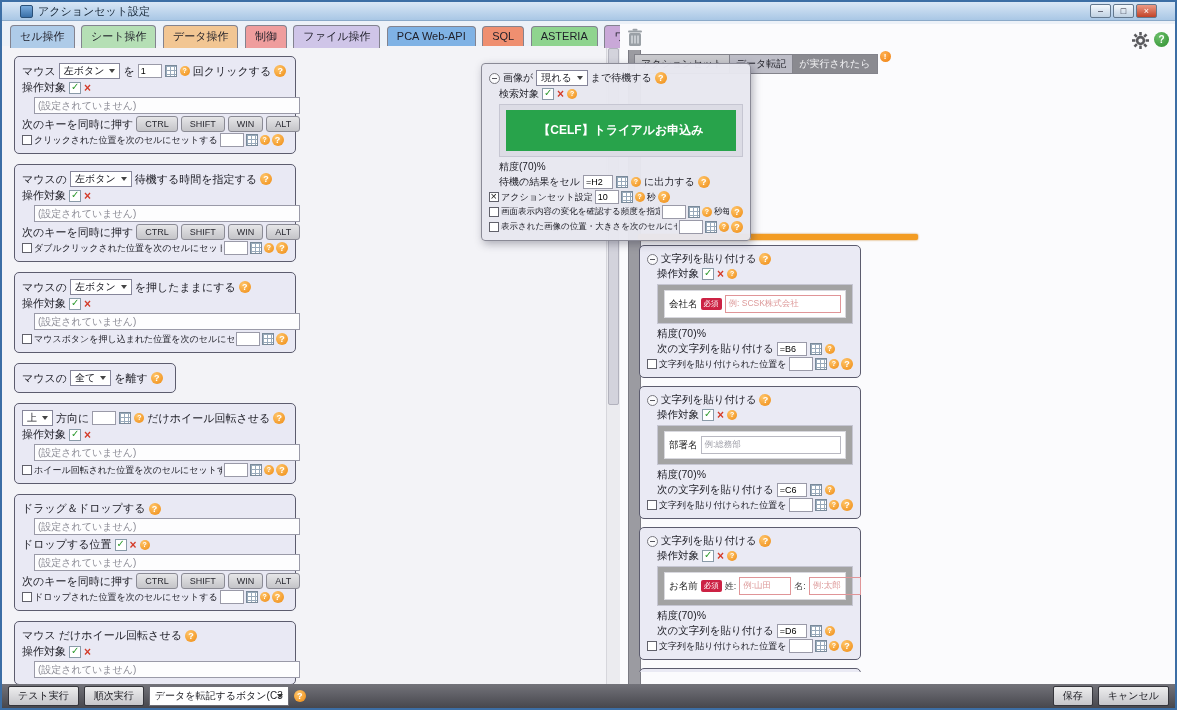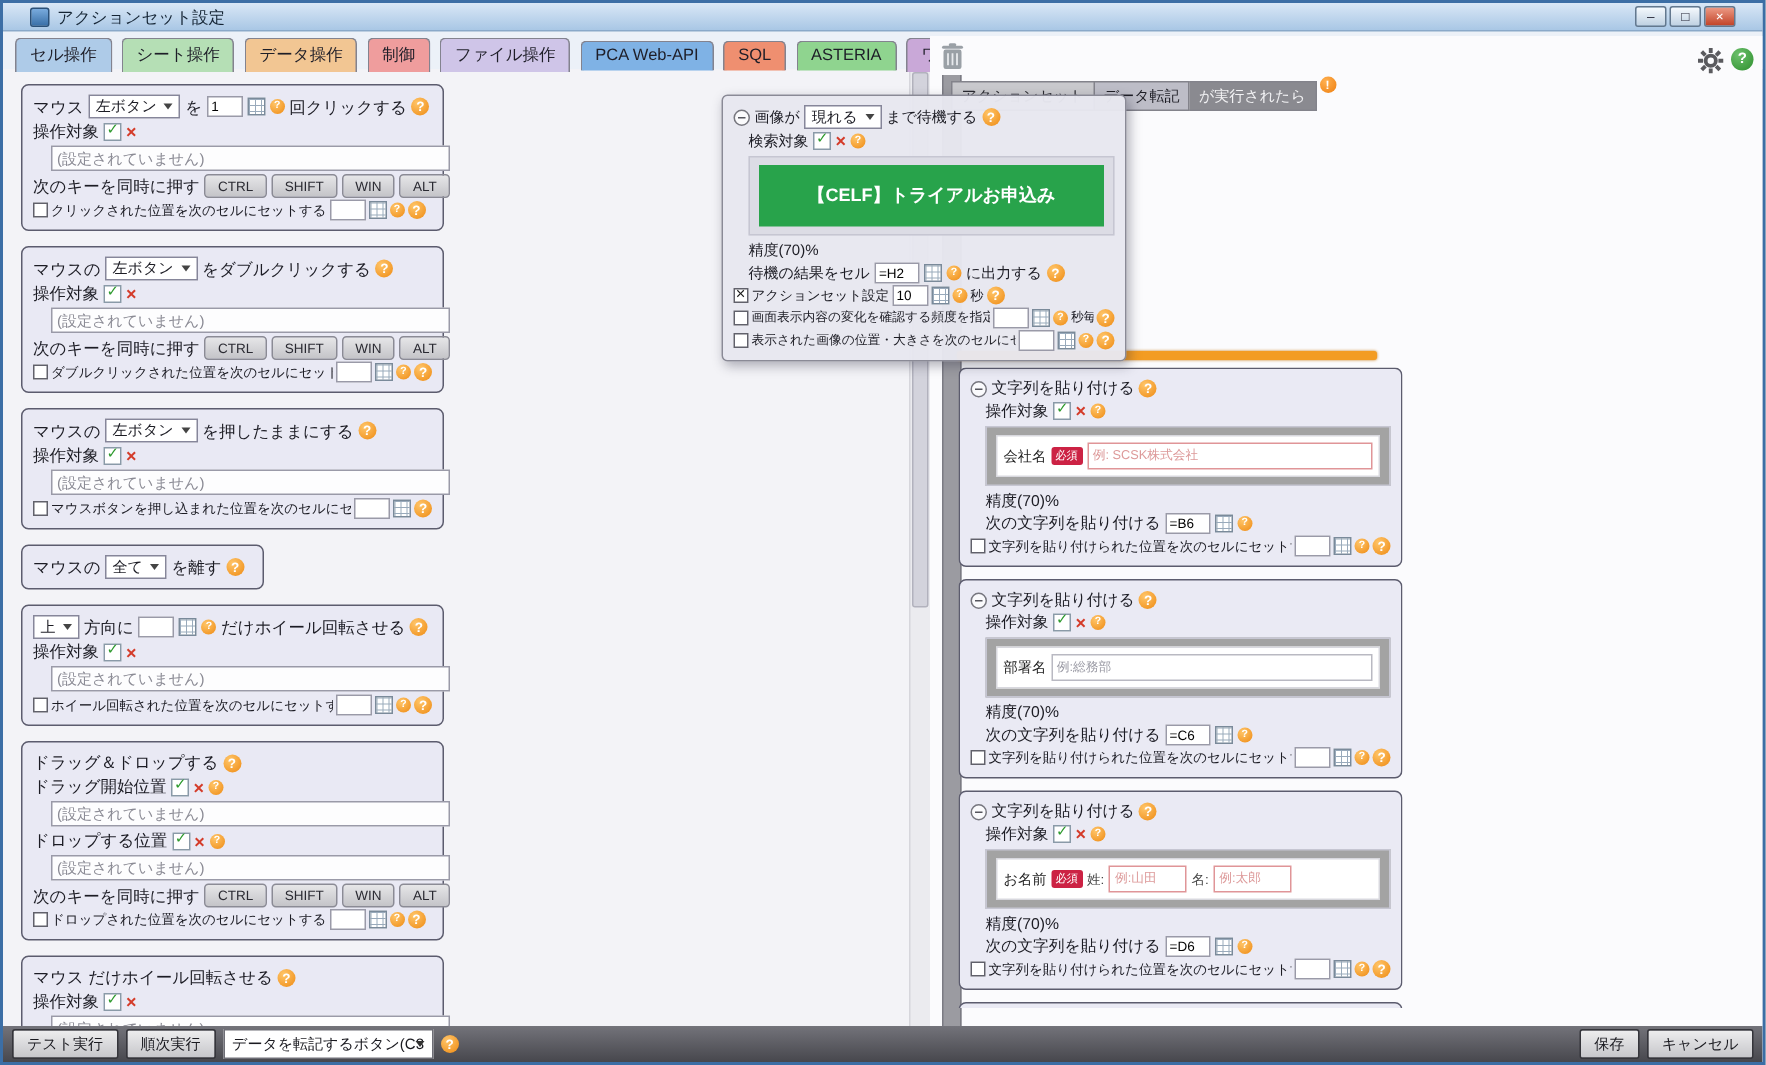--- a/index.html
+++ b/index.html
@@ -62,21 +62,21 @@
   .crumb{font-size:10px;padding:2px 6px;border:1px solid #83838b;white-space:nowrap;}
   .crumb.c1{background:#c9c9cd;color:#2a2a30;}
   .crumb.c2{background:#bdbdc7;color:#1e1e26;border-left:none;}
   .crumb.c3{background:#8a8a90;color:#f2f2f4;border-left:none;}
   .warn-ic{width:11px;height:11px;border-radius:50%;background:radial-gradient(circle at 35% 30%,#ffb050,#ee7f10);color:#fff;font-size:8px;font-weight:bold;text-align:center;line-height:11px;margin-left:2px;margin-top:-3px;}
   .warn-ic::after{content:"!";}
   .gear{position:absolute;right:26px;top:8px;cursor:pointer;}
   .ghelp{position:absolute;right:6px;top:8px;width:15px;height:15px;border-radius:50%;background:radial-gradient(circle at 35% 30%,#6cc06c,#2e8f2e);color:#fff;font-weight:bold;font-size:10px;text-align:center;line-height:15px;}
   .ghelp::after{content:"?";}
   .insertbar{position:absolute;left:18px;top:210px;width:280px;height:6px;background:#f39c23;border-radius:2px;box-shadow:0 0 2px #c87a10;}
-  .pastewrap{position:absolute;left:19px;top:221px;width:296px;bottom:12px;overflow:hidden;}
+  .pastewrap{position:absolute;left:19px;top:221px;width:222px;bottom:12px;overflow:hidden;}
 
   .pblk{background:#eaeaf4;border:1px solid #5c5c6e;border-radius:5px;padding:5px 7px;margin-bottom:8px;font-size:10.5px;color:#1c1c24;}
   .ind{margin-left:10px;}
   .imgprev{background:#a3a3a3;border:1px solid #c6c6d2;margin:3px 0 3px 10px;padding:5px 6px;}
   .celf-banner{background:#28a34b;color:#fff;font-weight:bold;font-size:12px;text-align:center;padding:12px 2px;white-space:nowrap;overflow:hidden;}
   .form-row{background:#fff;border:1px solid #d8d8de;display:flex;align-items:center;padding:4px 4px;font-size:9.5px;color:#222;gap:3px;min-width:0;}
   .req{background:#cc2244;color:#fff;font-size:7.5px;padding:1px 3px;border-radius:2px;flex:none;}
   .f-lbl{white-space:nowrap;}
   .f-sub{white-space:nowrap;color:#444;font-size:9px;}
   .f-input{border:1px solid #b9b9c2;color:#9a9aa4;font-size:8.5px;padding:2px 3px;flex:1;white-space:nowrap;overflow:hidden;min-width:0;}
@@ -157,21 +157,21 @@
           <span class="grid-ic"></span>
           <span class="help-ic sm"></span>
           <span class="help-ic"></span>
         </div>
       </div>
 
       <div class="blk">
         <div class="row">
           <span class="lbl">マウスの</span>
           <span class="dd">左ボタン</span>
-          <span class="lbl">をダブルクリックする</span>
+          <span class="lbl">待機する時間を指定する</span>
           <span class="help-ic"></span>
         </div>
         <div class="row">
           <span class="lbl">操作対象</span>
           <span class="edit-ic"></span>
           <span class="x-ic"></span>
         </div>
         <input class="ipt" value="(設定されていません)" style="">
         <div class="row">
           <span class="lbl">次のキーを同時に押す</span>
@@ -244,26 +244,20 @@
           <span class="grid-ic"></span>
           <span class="help-ic sm"></span>
           <span class="help-ic"></span>
         </div>
       </div>
 
       <div class="blk">
         <div class="row">
           <span class="lbl">ドラッグ＆ドロップする</span>
           <span class="help-ic"></span>
-        </div>
-        <div class="row">
-          <span class="lbl">ドラッグ開始位置</span>
-          <span class="edit-ic"></span>
-          <span class="x-ic"></span>
-          <span class="help-ic sm"></span>
         </div>
         <input class="ipt" value="(設定されていません)" style="">
         <div class="row">
           <span class="lbl">ドロップする位置</span>
           <span class="edit-ic"></span>
           <span class="x-ic"></span>
           <span class="help-ic sm"></span>
         </div>
         <input class="ipt" value="(設定されていません)" style="">
         <div class="row">

